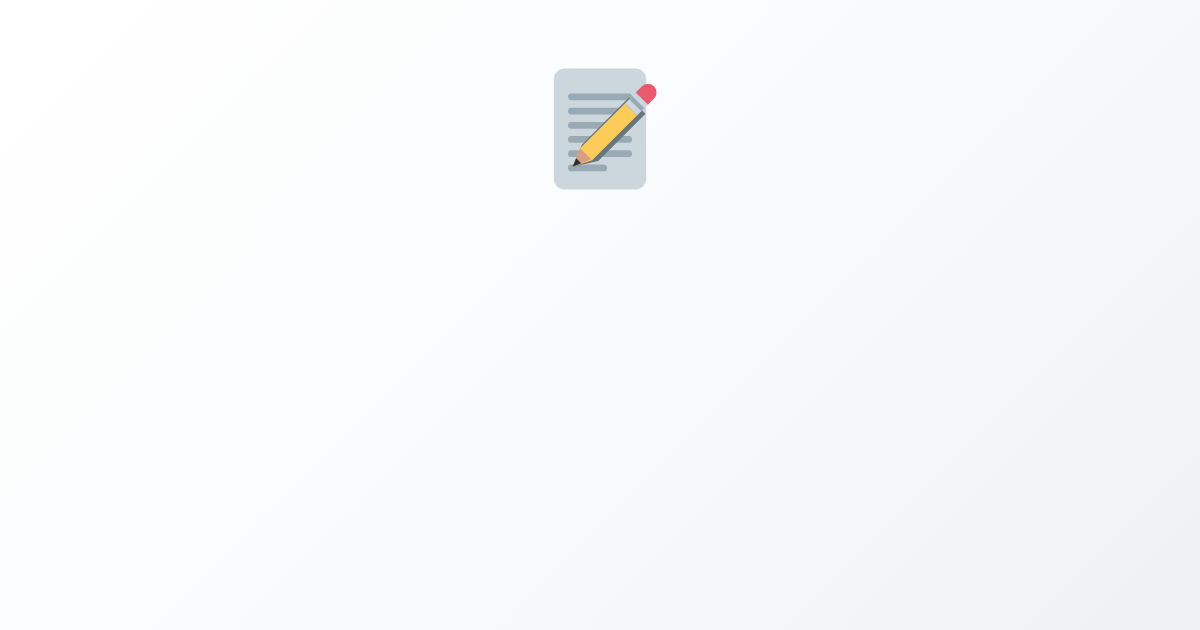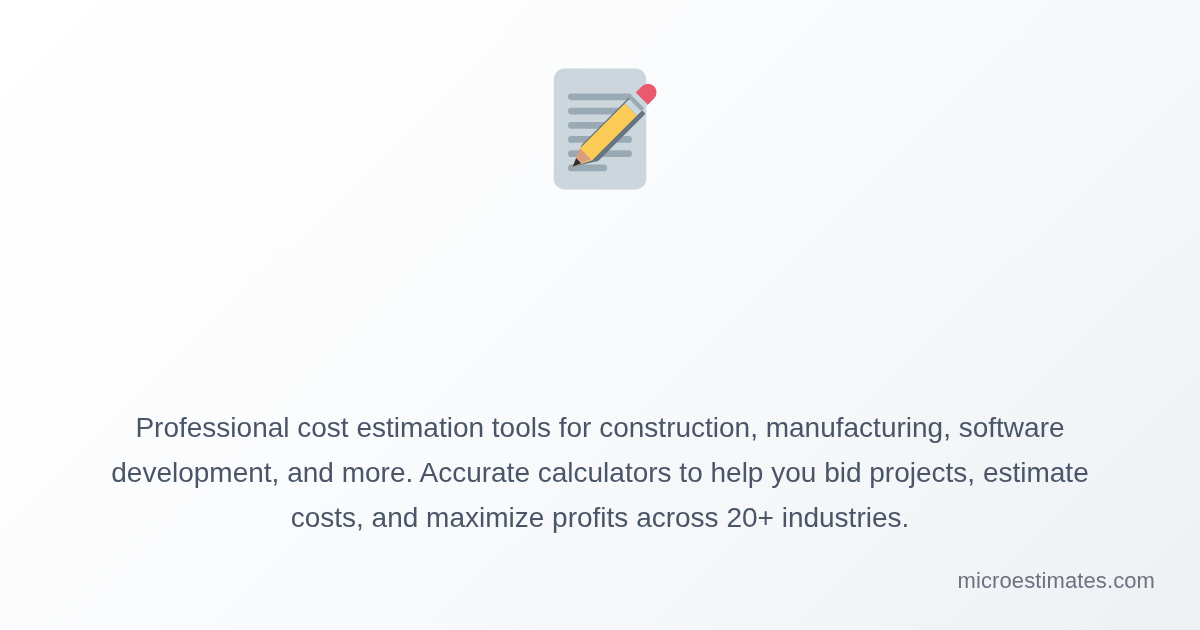--- a/index.html
+++ b/index.html
@@ -110,17 +110,15 @@
       <path fill="#292F33" d="M10.3 28.6l1-2.4 1.4 1.4z"></path>
 
       <path fill="#CCD6DD" d="M25 10.8l3.4 3.4 3.1-3.1-3.4-3.4z"></path>
       <path fill="#99AAB5" d="M26.2 9.6l3.4 3.4.85-.85-3.4-3.4zM28.05 7.75l3.4 3.4.85-.85-3.4-3.4z"></path>
 
       <path fill="#EA596E" d="M31.5 11.1l-3.4-3.4 1.7-1.7a2.4 2.4 0 0 1 3.4 3.4z"></path>
     </svg>
   </div>
 
 
-  <p class="subhead">Professional cost estimation tools for construction, manufacturing, software development, and more. Accurate calculators to help you bid projects, estimate costs, and maximize profits across 20+ industries.</p>
 
-  <span class="domain">microestimates.com</span>
 
 </div>
 
 </body></html>

